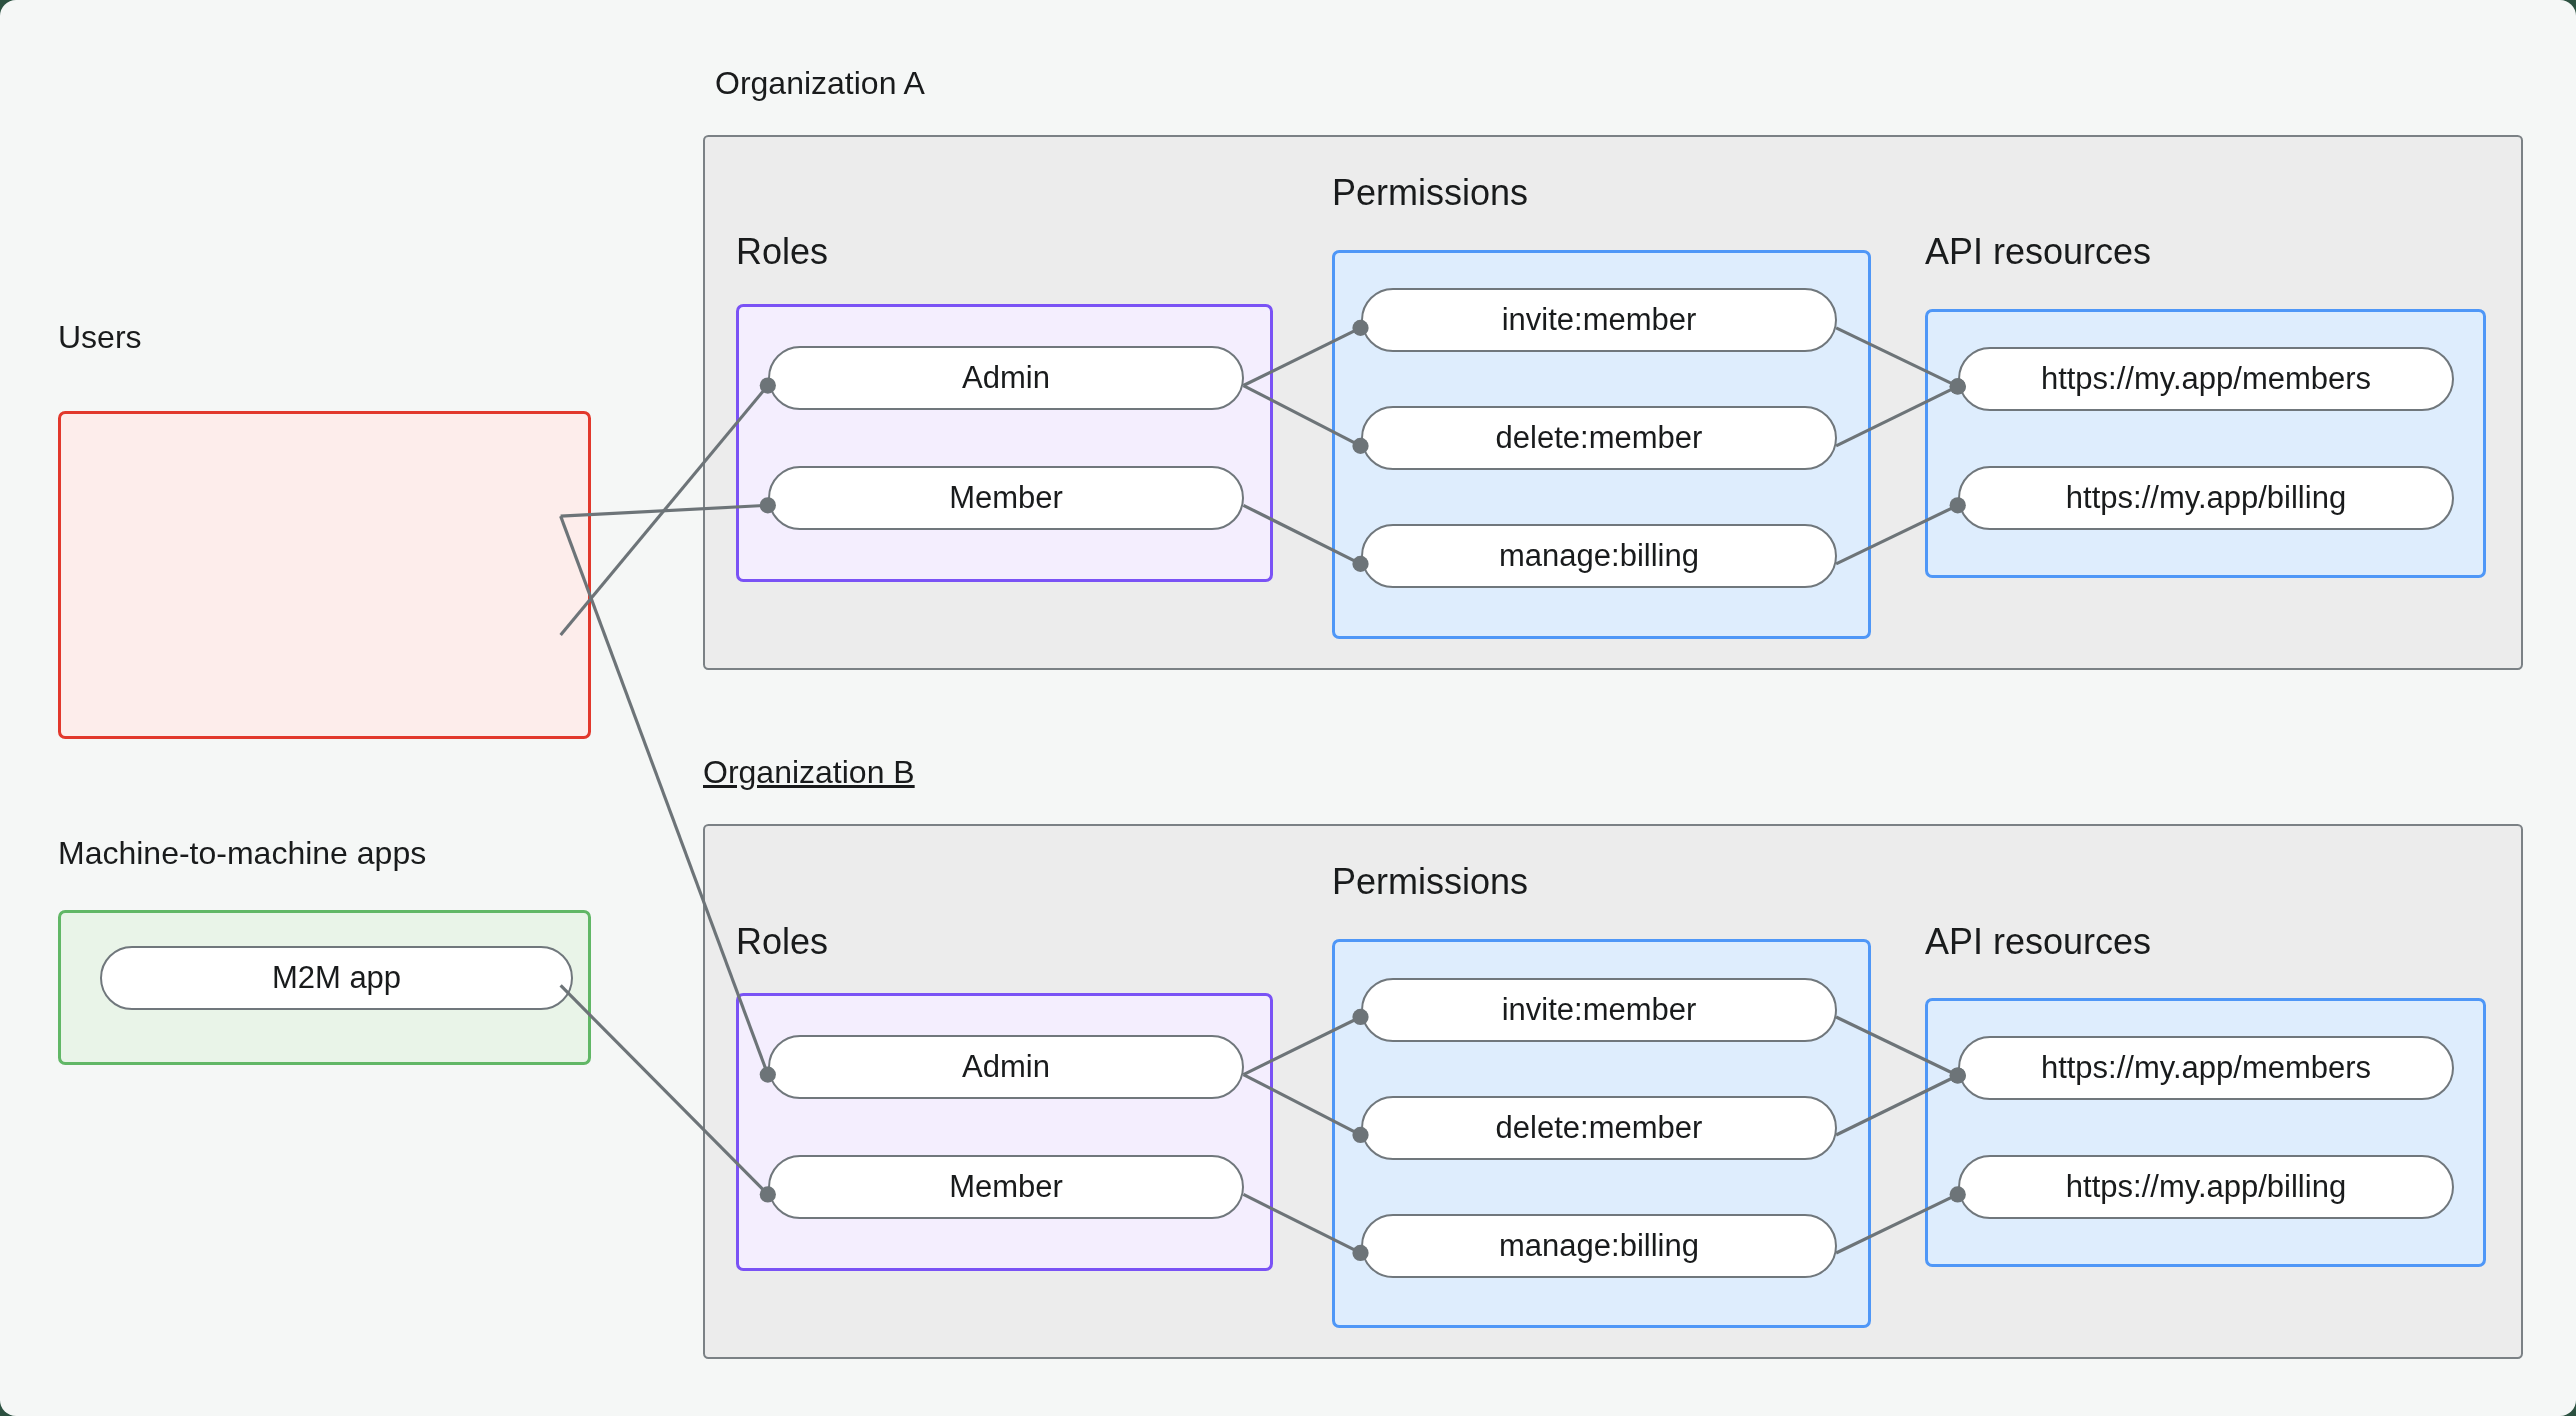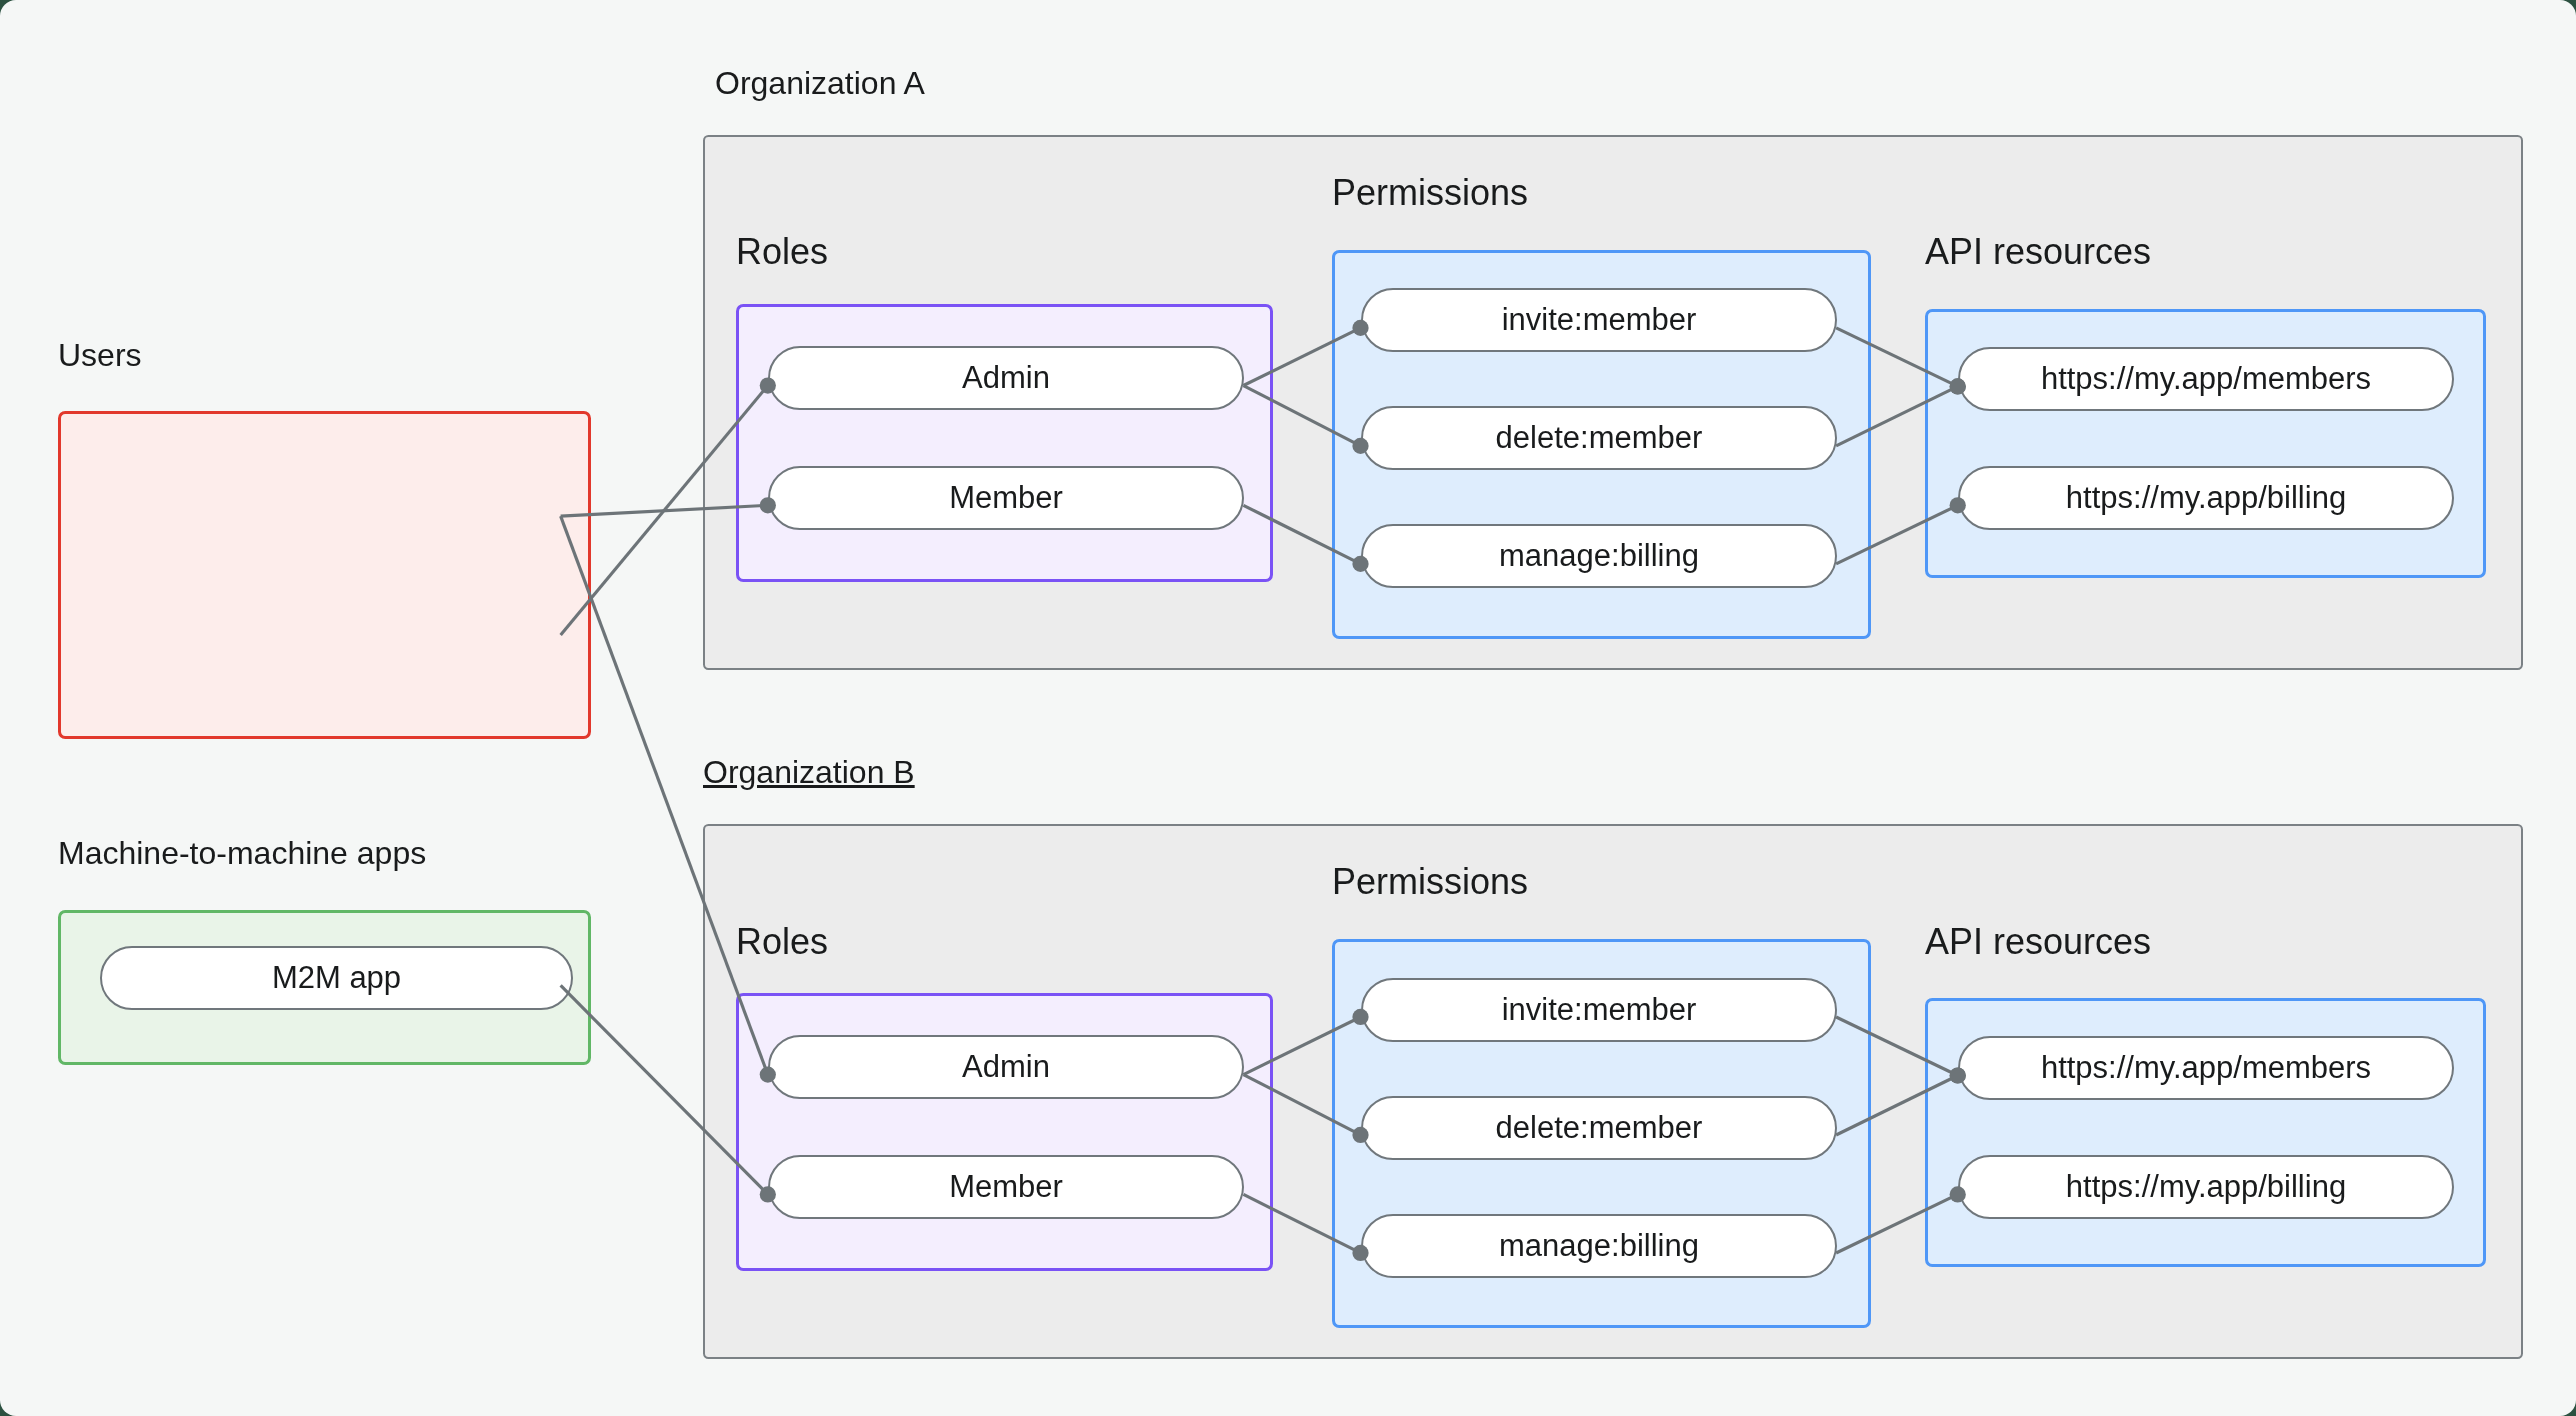--- a/index.html
+++ b/index.html
@@ -39,21 +39,21 @@
   .lbl.inner{font-size:36px;}
   #edge-layer{position:absolute;left:0;top:0;z-index:3;pointer-events:none;}
   #edge-layer line.edge{stroke:var(--line,#6d7478);stroke-width:3.5;}
   #edge-layer circle.dot{fill:var(--line,#6d7478);}
 </style>
 </head>
 <body>
 
 <div id="page">
 
-  <div class="lbl" style="left:58px;top:335px;">Users</div>
+  <div class="lbl" style="left:58px;top:317px;">Users</div>
   <div class="box red-box" style="left:58px;top:411px;width:533px;height:328px;"></div>
 
   <div class="lbl" style="left:58px;top:833px;">Machine-to-machine apps</div>
   <div class="box green-box" style="left:58px;top:910px;width:533px;height:155px;"></div>
   <div class="pill" style="left:100px;top:946px;width:473px;">M2M app</div>
 
   <div class="lbl" style="left:703px;top:63px;margin-left:12px;">Organization A</div>
   <div class="box org-box" style="left:703px;top:135px;width:1820px;height:535px;"></div>
 
   <div class="lbl inner" style="left:736px;top:232px;">Roles</div>

